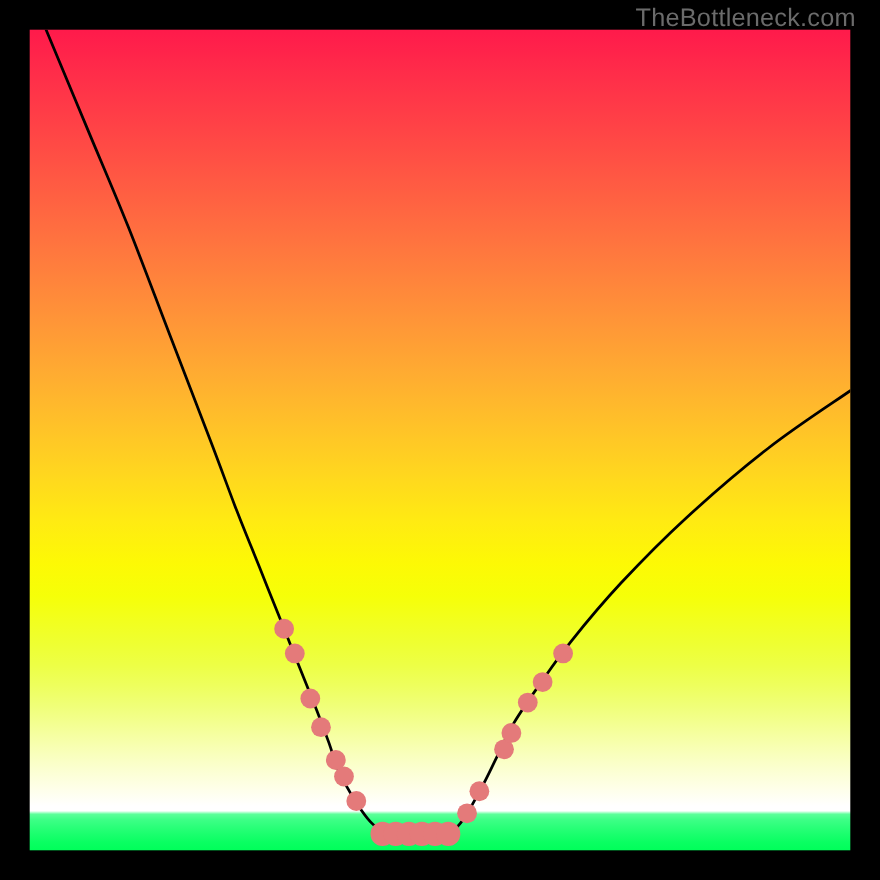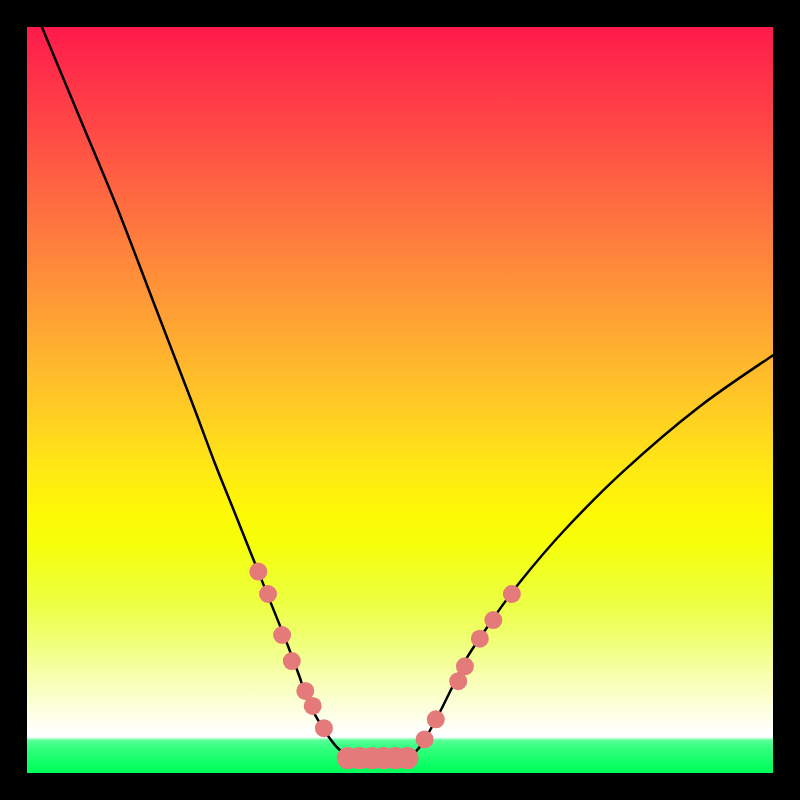--- a/index.html
+++ b/index.html
@@ -118,13 +118,14 @@
           <circle cx="397.6" cy="712.4" r="9" class="dot"></circle>
           <circle cx="408.8" cy="692.3" r="9" class="dot"></circle>
           <circle cx="431.2" cy="654.2" r="9" class="dot"></circle>
           <circle cx="437.9" cy="639.3" r="9" class="dot"></circle>
           <circle cx="452.8" cy="611.7" r="9" class="dot"></circle>
           <circle cx="466.3" cy="593.1" r="9" class="dot"></circle>
           <circle cx="484.9" cy="567.0" r="9" class="dot"></circle>
         </g>
     </svg>
   </div>
+  <div class="watermark">TheBottleneck.com</div>
 </div>
 
 </body></html>

